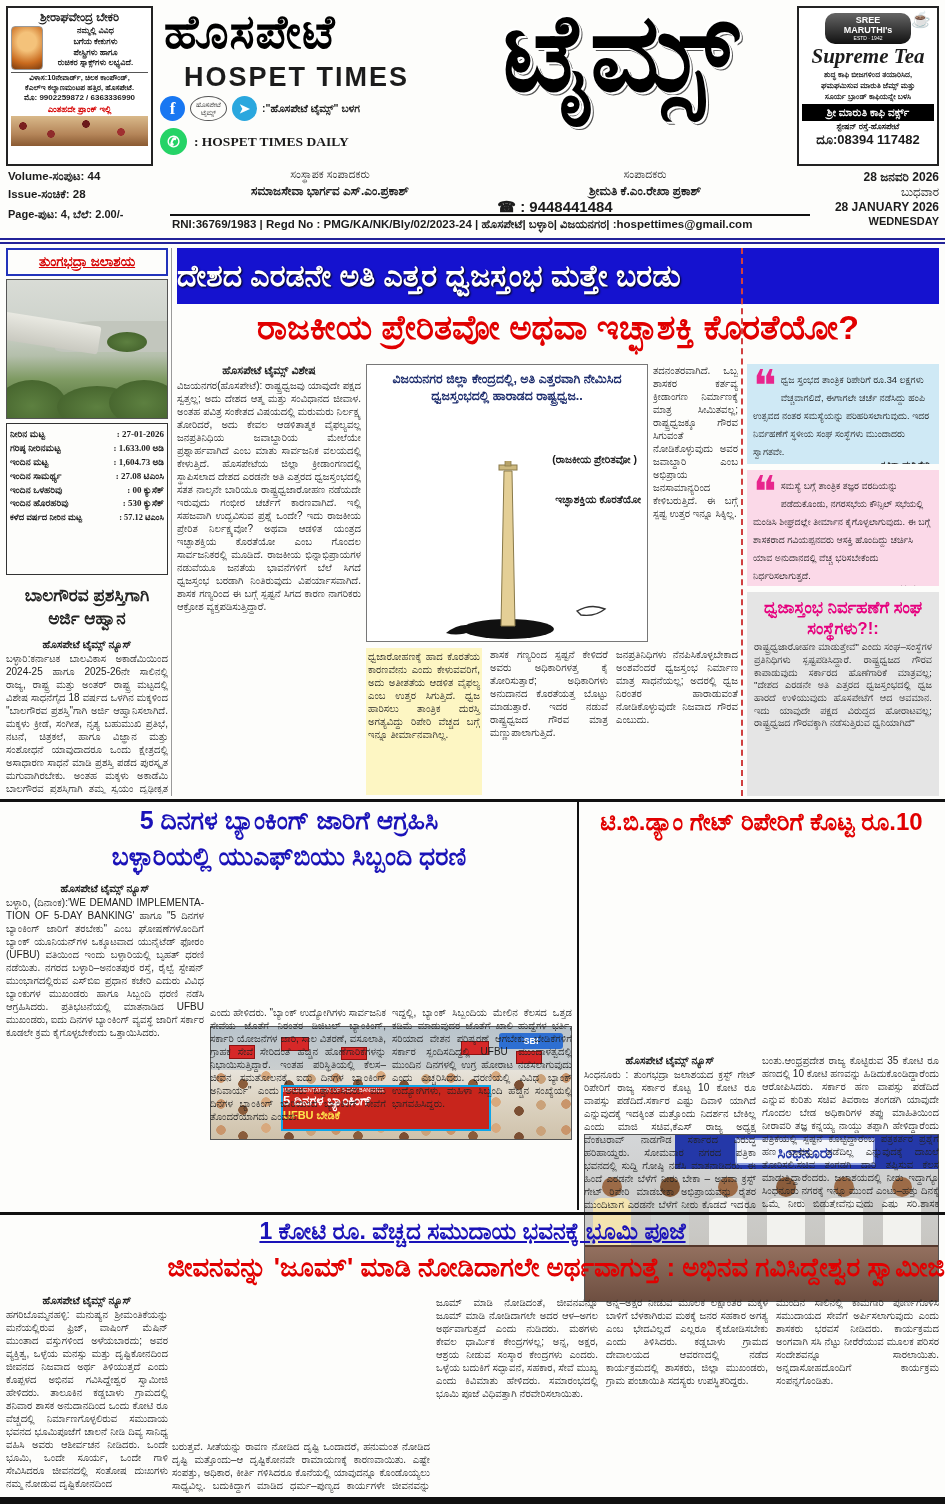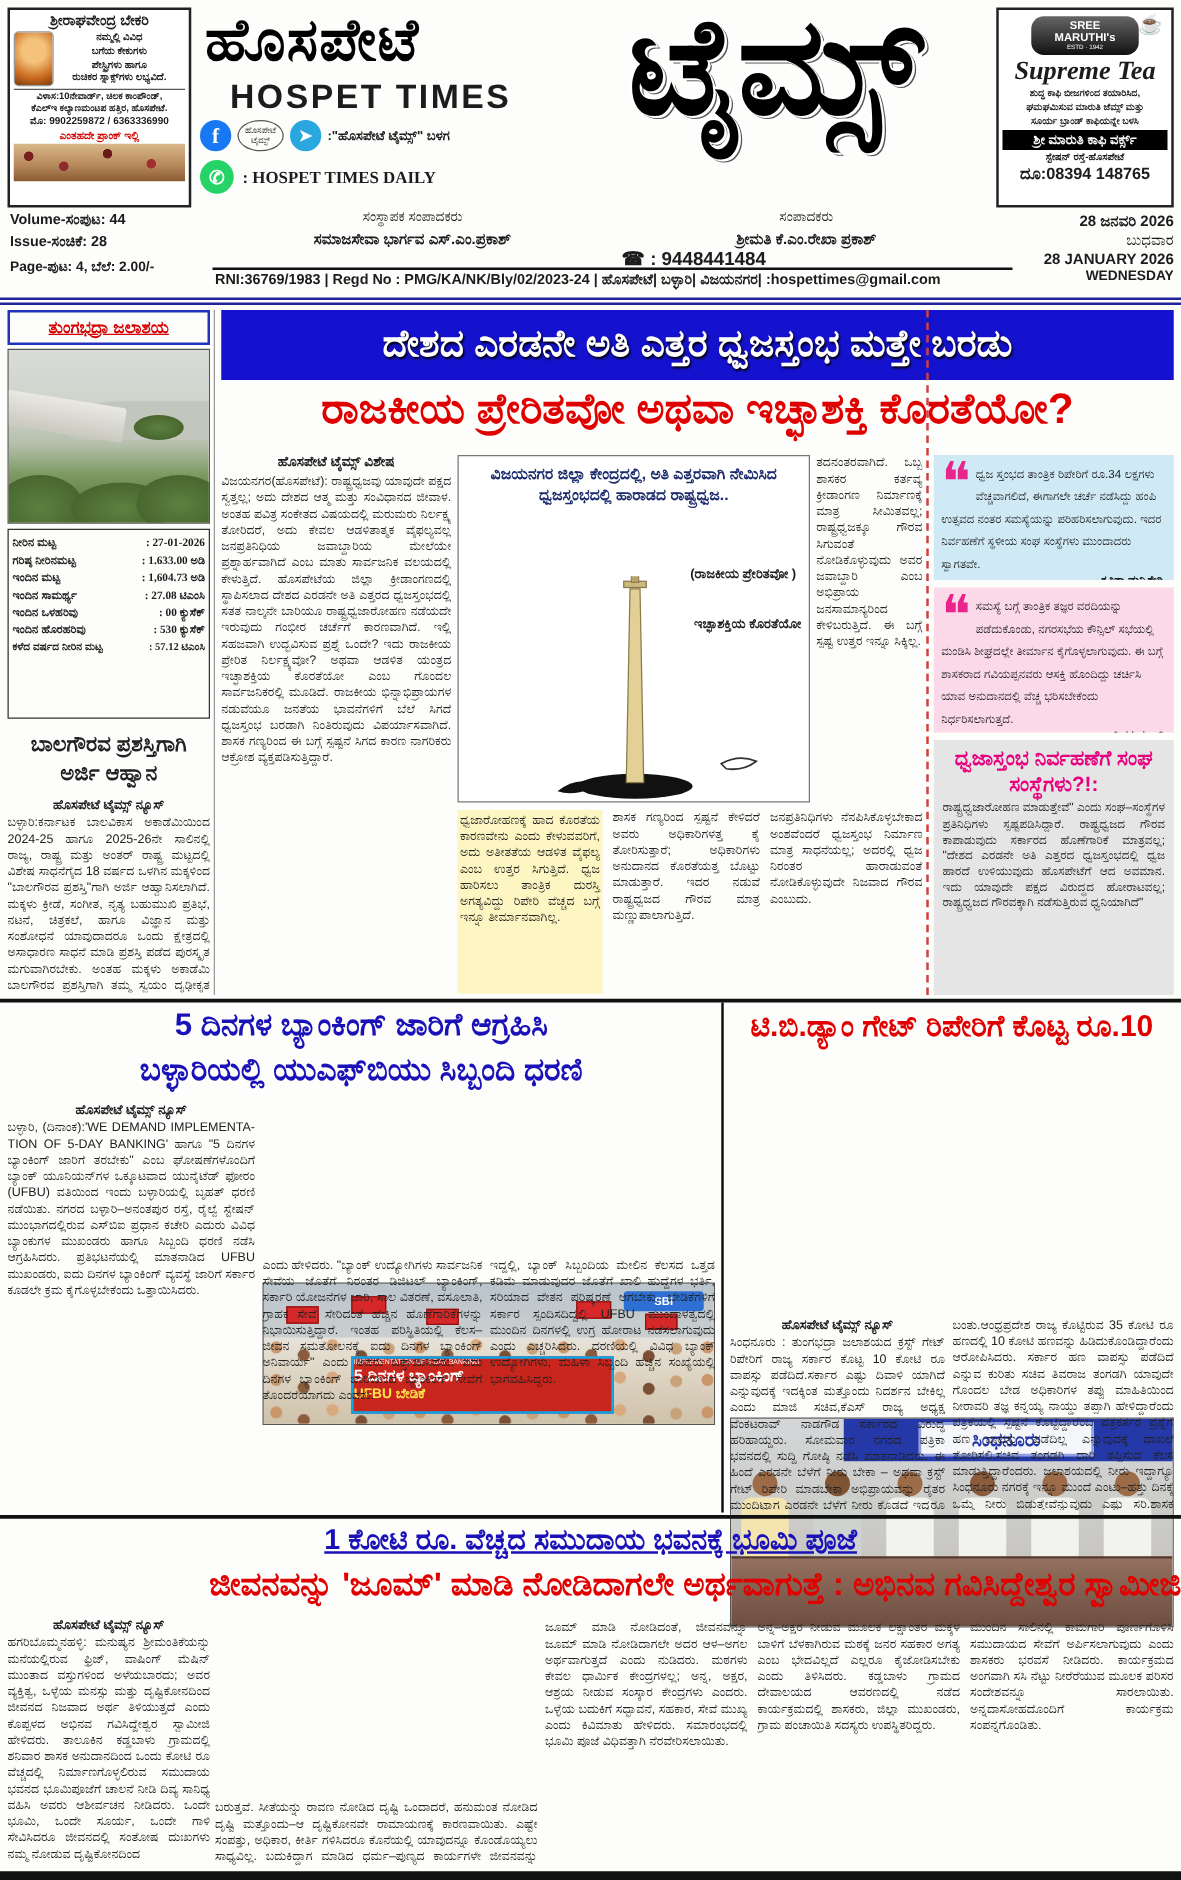--- a/index.html
+++ b/index.html
@@ -95,21 +95,21 @@
       <div style="font-size:5px;">ESTD · 1942</div>
     </div>
     <div class="serif" style="font-size:21px;font-style:italic;font-weight:bold;">Supreme Tea</div>
     <div class="b" style="font-size:7.6px;line-height:1.45;">
       <div>ಶುದ್ಧ ಕಾಫಿ ಬೀಜಗಳಿಂದ ತಯಾರಿಸಿದ,</div>
       <div>ಘಮಘಮಿಸುವ ಮಾರುತಿ ಜೆಮ್ಸ್ ಮತ್ತು</div>
       <div>ಸೂರ್ಯ ಬ್ರಾಂಡ್ ಕಾಫಿಯನ್ನೇ ಬಳಸಿ</div>
     </div>
     <div class="rev-bar b" style="font-size:10.5px;padding:2px 0;margin-top:2px;">ಶ್ರೀ ಮಾರುತಿ ಕಾಫಿ ವರ್ಕ್ಸ್</div>
     <div class="b" style="font-size:8px;margin-top:1px;">ಸ್ಟೇಷನ್ ರಸ್ತೆ-ಹೊಸಪೇಟೆ</div>
-    <div class="b" style="font-size:13px;">ದೂ:08394 148765</div>
+    <div class="b" style="font-size:13px;">ದೂ:08394 117482</div>
   </div>
 
   <div class="abs b" style="left:8px;top:170px;font-size:11.5px;">Volume-ಸಂಪುಟ: 44</div>
   <div class="abs b" style="left:8px;top:188px;font-size:11.5px;">Issue-ಸಂಚಿಕೆ: 28</div>
   <div class="abs b" style="left:8px;top:208px;font-size:11px;">Page-ಪುಟ: 4, ಬೆಲೆ: 2.00/-</div>
 
   <div class="abs c" style="left:185px;top:168px;width:290px;font-size:11px;">ಸಂಸ್ಥಾಪಕ ಸಂಪಾದಕರು</div>
   <div class="abs c b" style="left:185px;top:184px;width:290px;font-size:12px;">ಸಮಾಜಸೇವಾ ಭಾರ್ಗವ ಎಸ್.ಎಂ.ಪ್ರಕಾಶ್</div>
   <div class="abs c" style="left:520px;top:168px;width:250px;font-size:11px;">ಸಂಪಾದಕರು</div>
   <div class="abs c b" style="left:520px;top:184px;width:250px;font-size:12px;">ಶ್ರೀಮತಿ ಕೆ.ಎಂ.ರೇಖಾ ಪ್ರಕಾಶ್</div>
@@ -179,21 +179,21 @@
       </div>
   </div>
   <div class="abs c b" style="left:6px;top:585px;width:162px;font-size:17px;line-height:1.35;color:#222;">
     <div>ಬಾಲಗೌರವ ಪ್ರಶಸ್ತಿಗಾಗಿ</div>
     <div>ಅರ್ಜಿ ಆಹ್ವಾನ</div>
   </div>
   <div class="abs byline" style="left:6px;top:638px;width:162px;">ಹೊಸಪೇಟೆ ಟೈಮ್ಸ್ ನ್ಯೂಸ್</div>
   <div class="abs body-txt clip" style="left:6px;top:652px;width:162px;height:142px;">ಬಳ್ಳಾರಿ:ಕರ್ನಾಟಕ ಬಾಲವಿಕಾಸ ಅಕಾಡೆಮಿಯಿಂದ 2024-25 ಹಾಗೂ 2025-26ನೇ ಸಾಲಿನಲ್ಲಿ ರಾಜ್ಯ, ರಾಷ್ಟ್ರ ಮತ್ತು ಅಂತರ್ ರಾಷ್ಟ್ರ ಮಟ್ಟದಲ್ಲಿ ವಿಶೇಷ ಸಾಧನೆಗೈದ 18 ವರ್ಷದ ಒಳಗಿನ ಮಕ್ಕಳಿಂದ "ಬಾಲಗೌರವ ಪ್ರಶಸ್ತಿ"ಗಾಗಿ ಅರ್ಜಿ ಆಹ್ವಾನಿಸಲಾಗಿದೆ. ಮಕ್ಕಳು ಕ್ರೀಡೆ, ಸಂಗೀತ, ನೃತ್ಯ ಬಹುಮುಖಿ ಪ್ರತಿಭೆ, ನಟನೆ, ಚಿತ್ರಕಲೆ, ಹಾಗೂ ವಿಜ್ಞಾನ ಮತ್ತು ಸಂಶೋಧನೆ ಯಾವುದಾದರೂ ಒಂದು ಕ್ಷೇತ್ರದಲ್ಲಿ ಅಸಾಧಾರಣ ಸಾಧನೆ ಮಾಡಿ ಪ್ರಶಸ್ತಿ ಪಡೆದ ಪುರಸ್ಕೃತ ಮಗುವಾಗಿರಬೇಕು. ಅಂತಹ ಮಕ್ಕಳು ಅಕಾಡೆಮಿ ಬಾಲಗೌರವ ಪ್ರಶಸ್ತಿಗಾಗಿ ತಮ್ಮ ಸ್ವಯಂ ದೃಢೀಕೃತ ನಕಲು ದಾಖಲೆಗಳೊಂದಿಗೆ ಹಾಗೂ ಸ್ವವಿವರಗಳನ್ನೊಳಗೊಂಡ ಮನವಿಯೊಂದಿಗೆ ಅರ್ಜಿಯನ್ನು ಫೆ.20 ರೊಳಗಾಗಿ ಧಾರವಾಡ ಜಿಲ್ಲೆಯ ಲಕ್ಷ್ಮಣಹಳ್ಳಿಯ ಕೆಇಬಿ ಕಾಲೋನಿಯ ಚಂದ್ರಿಕಾ ಲೇಔಟ್ ಹಿಂಭಾಗದ ಕರ್ನಾಟಕ ಬಾಲವಿಕಾಸ ಅಕಾಡೆಮಿಯ ಯೋಜನಾಧಿಕಾರಿ ಕಚೇರಿ, ಅಂಚೆ ವಿಳಾಸ-580004 ಕ್ಕೆ ಸಲ್ಲಿಸುವುದು.</div>
   <div class="abs vrule" style="left:171px;top:248px;height:548px;"></div>
 
-  <div class="abs" style="left:177px;top:248px;width:762px;height:56px;background:#1512cf;display:flex;align-items:center;justify-content:center;">
+  <div class="abs" style="left:177px;top:248px;width:762px;height:56px;background:#1512cf;display:flex;align-items:center;">
     <span class="b" style="color:#fff;font-size:30px;text-shadow:1px 1px 2px #000;">ದೇಶದ ಎರಡನೇ ಅತಿ ಎತ್ತರ ಧ್ವಜಸ್ತಂಭ ಮತ್ತೇ ಬರಡು</span>
   </div>
   <div class="abs c b" style="left:177px;top:308px;width:762px;font-size:34px;color:#e10000;">ರಾಜಕೀಯ ಪ್ರೇರಿತವೋ ಅಥವಾ ಇಚ್ಛಾಶಕ್ತಿ ಕೊರತೆಯೋ?</div>
 
   <div class="abs byline" style="left:177px;top:364px;width:184px;font-size:11px;">ಹೊಸಪೇಟೆ ಟೈಮ್ಸ್ ವಿಶೇಷ</div>
   <div class="abs body-txt clip" style="left:177px;top:379px;width:184px;height:416px;">ವಿಜಯನಗರ(ಹೊಸಪೇಟೆ): ರಾಷ್ಟ್ರಧ್ವಜವು ಯಾವುದೇ ಪಕ್ಷದ ಸ್ವತ್ತಲ್ಲ; ಅದು ದೇಶದ ಆತ್ಮ ಮತ್ತು ಸಂವಿಧಾನದ ಜೀವಾಳ. ಅಂತಹ ಪವಿತ್ರ ಸಂಕೇತದ ವಿಷಯದಲ್ಲಿ ಮರುಮರು ನಿರ್ಲಕ್ಷ್ಯ ತೋರಿದರೆ, ಅದು ಕೇವಲ ಆಡಳಿತಾತ್ಮಕ ವೈಫಲ್ಯವಲ್ಲ ಜನಪ್ರತಿನಿಧಿಯ ಜವಾಬ್ದಾರಿಯ ಮೇಲೆಯೇ ಪ್ರಶ್ನಾರ್ಹವಾಗಿದೆ ಎಂಬ ಮಾತು ಸಾರ್ವಜನಿಕ ವಲಯದಲ್ಲಿ ಕೇಳುತ್ತಿದೆ. ಹೊಸಪೇಟೆಯ ಜಿಲ್ಲಾ ಕ್ರೀಡಾಂಗಣದಲ್ಲಿ ಸ್ಥಾಪಿಸಲಾದ ದೇಶದ ಎರಡನೇ ಅತಿ ಎತ್ತರದ ಧ್ವಜಸ್ತಂಭದಲ್ಲಿ ಸತತ ನಾಲ್ಕನೇ ಬಾರಿಯೂ ರಾಷ್ಟ್ರಧ್ವಜಾರೋಹಣ ನಡೆಯದೇ ಇರುವುದು ಗಂಭೀರ ಚರ್ಚೆಗೆ ಕಾರಣವಾಗಿದೆ. ಇಲ್ಲಿ ಸಹಜವಾಗಿ ಉದ್ಭವಿಸುವ ಪ್ರಶ್ನೆ ಒಂದೇ? ಇದು ರಾಜಕೀಯ ಪ್ರೇರಿತ ನಿರ್ಲಕ್ಷ್ಯವೋ? ಅಥವಾ ಆಡಳಿತ ಯಂತ್ರದ ಇಚ್ಛಾಶಕ್ತಿಯ ಕೊರತೆಯೋ ಎಂಬ ಗೊಂದಲ ಸಾರ್ವಜನಿಕರಲ್ಲಿ ಮೂಡಿದೆ. ರಾಜಕೀಯ ಭಿನ್ನಾಭಿಪ್ರಾಯಗಳ ನಡುವೆಯೂ ಜನತೆಯ ಭಾವನೆಗಳಿಗೆ ಬೆಲೆ ಸಿಗದೆ ಧ್ವಜಸ್ತಂಭ ಬರಡಾಗಿ ನಿಂತಿರುವುದು ವಿಪರ್ಯಾಸವಾಗಿದೆ. ಶಾಸಕ ಗಣ್ಯರಿಂದ ಈ ಬಗ್ಗೆ ಸ್ಪಷ್ಟನೆ ಸಿಗದ ಕಾರಣ ನಾಗರಿಕರು ಆಕ್ರೋಶ ವ್ಯಕ್ತಪಡಿಸುತ್ತಿದ್ದಾರೆ.</div>
 
   <div class="abs" style="left:366px;top:364px;width:282px;height:278px;border:1px solid #777;background:#fff;">
     <div class="c b" style="font-size:12.5px;color:#1a2a6b;padding:6px 16px 0;line-height:1.35;">ವಿಜಯನಗರ ಜಿಲ್ಲಾ ಕೇಂದ್ರದಲ್ಲಿ, ಅತಿ ಎತ್ತರವಾಗಿ ನೇಮಿಸಿದ ಧ್ವಜಸ್ತಂಭದಲ್ಲಿ ಹಾರಾಡದ ರಾಷ್ಟ್ರಧ್ವಜ..</div>
     <svg width="282" height="180" style="position:absolute;left:0;bottom:0;">

